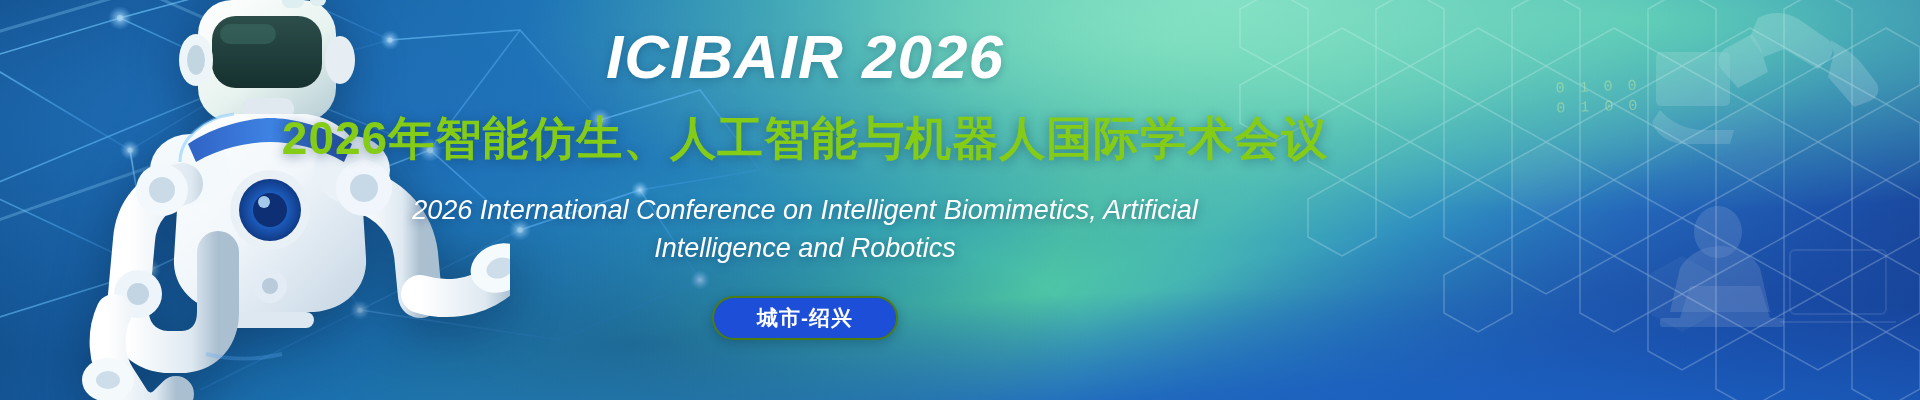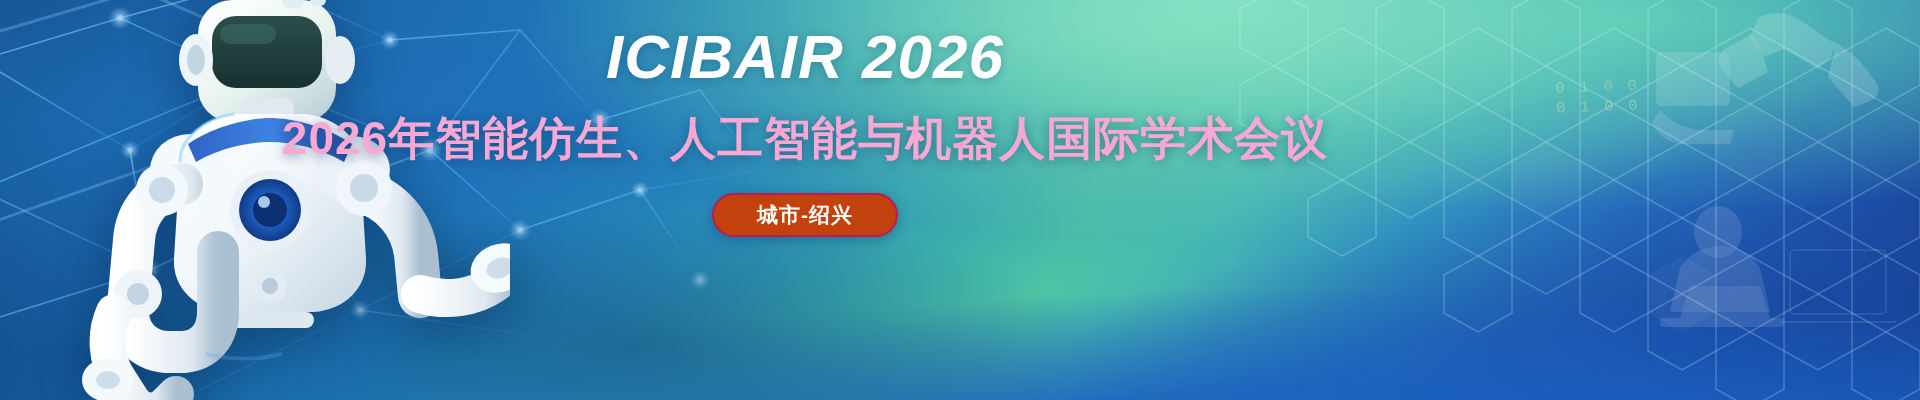--- a/index.html
+++ b/index.html
@@ -115,21 +115,21 @@
     letter-spacing:1px;
     line-height:1.0;
     text-shadow:0 2px 10px rgba(8,52,88,0.30);
     white-space:nowrap;
   }
 
   .cn-title {
     margin-top:12px;
     font-size:46px;
     font-weight:bold;
-    color:#f9a8d4;
+    color:#84cc16;
     letter-spacing:1px;
     line-height:1.15;
     text-shadow:0 2px 12px rgba(8,44,86,0.45);
     white-space:nowrap;
   }
 
   .en-title {
     margin-top:14px;
     font-size:27px;
     font-style:italic;
@@ -140,22 +140,22 @@
     text-shadow:0 2px 10px rgba(8,44,86,0.42);
   }
 
   .badge {
     margin-top:16px;
     display:inline-flex;
     align-items:center; justify-content:center;
     min-width:186px; height:44px;
     padding:0 26px;
     border-radius:24px;
-    background:#c2410c;
-    border:2px solid #be185d;
+    background:#1d4ed8;
+    border:2px solid #4d7c0f;
     color:#ffffff;
     font-size:21px;
     font-weight:bold;
     letter-spacing:1px;
     box-shadow:0 3px 12px rgba(10,40,80,0.32);
     white-space:nowrap;
   }
 </style>
 </head>
 <body>
@@ -409,18 +409,19 @@
       </g>
     </svg>
   </div>
 
   <div class="content">
 
     <div class="acronym">ICIBAIR 2026</div>
 
     <div class="cn-title">2026年智能仿生、人工智能与机器人国际学术会议</div>
 
+    <div class="en-title">2026 International Conference on Intelligent Biomimetics, Artificial Intelligence and Robotics</div>
 
     <div class="badge">城市-绍兴</div>
 
   </div>
 
 </div>
 
 </body></html>

